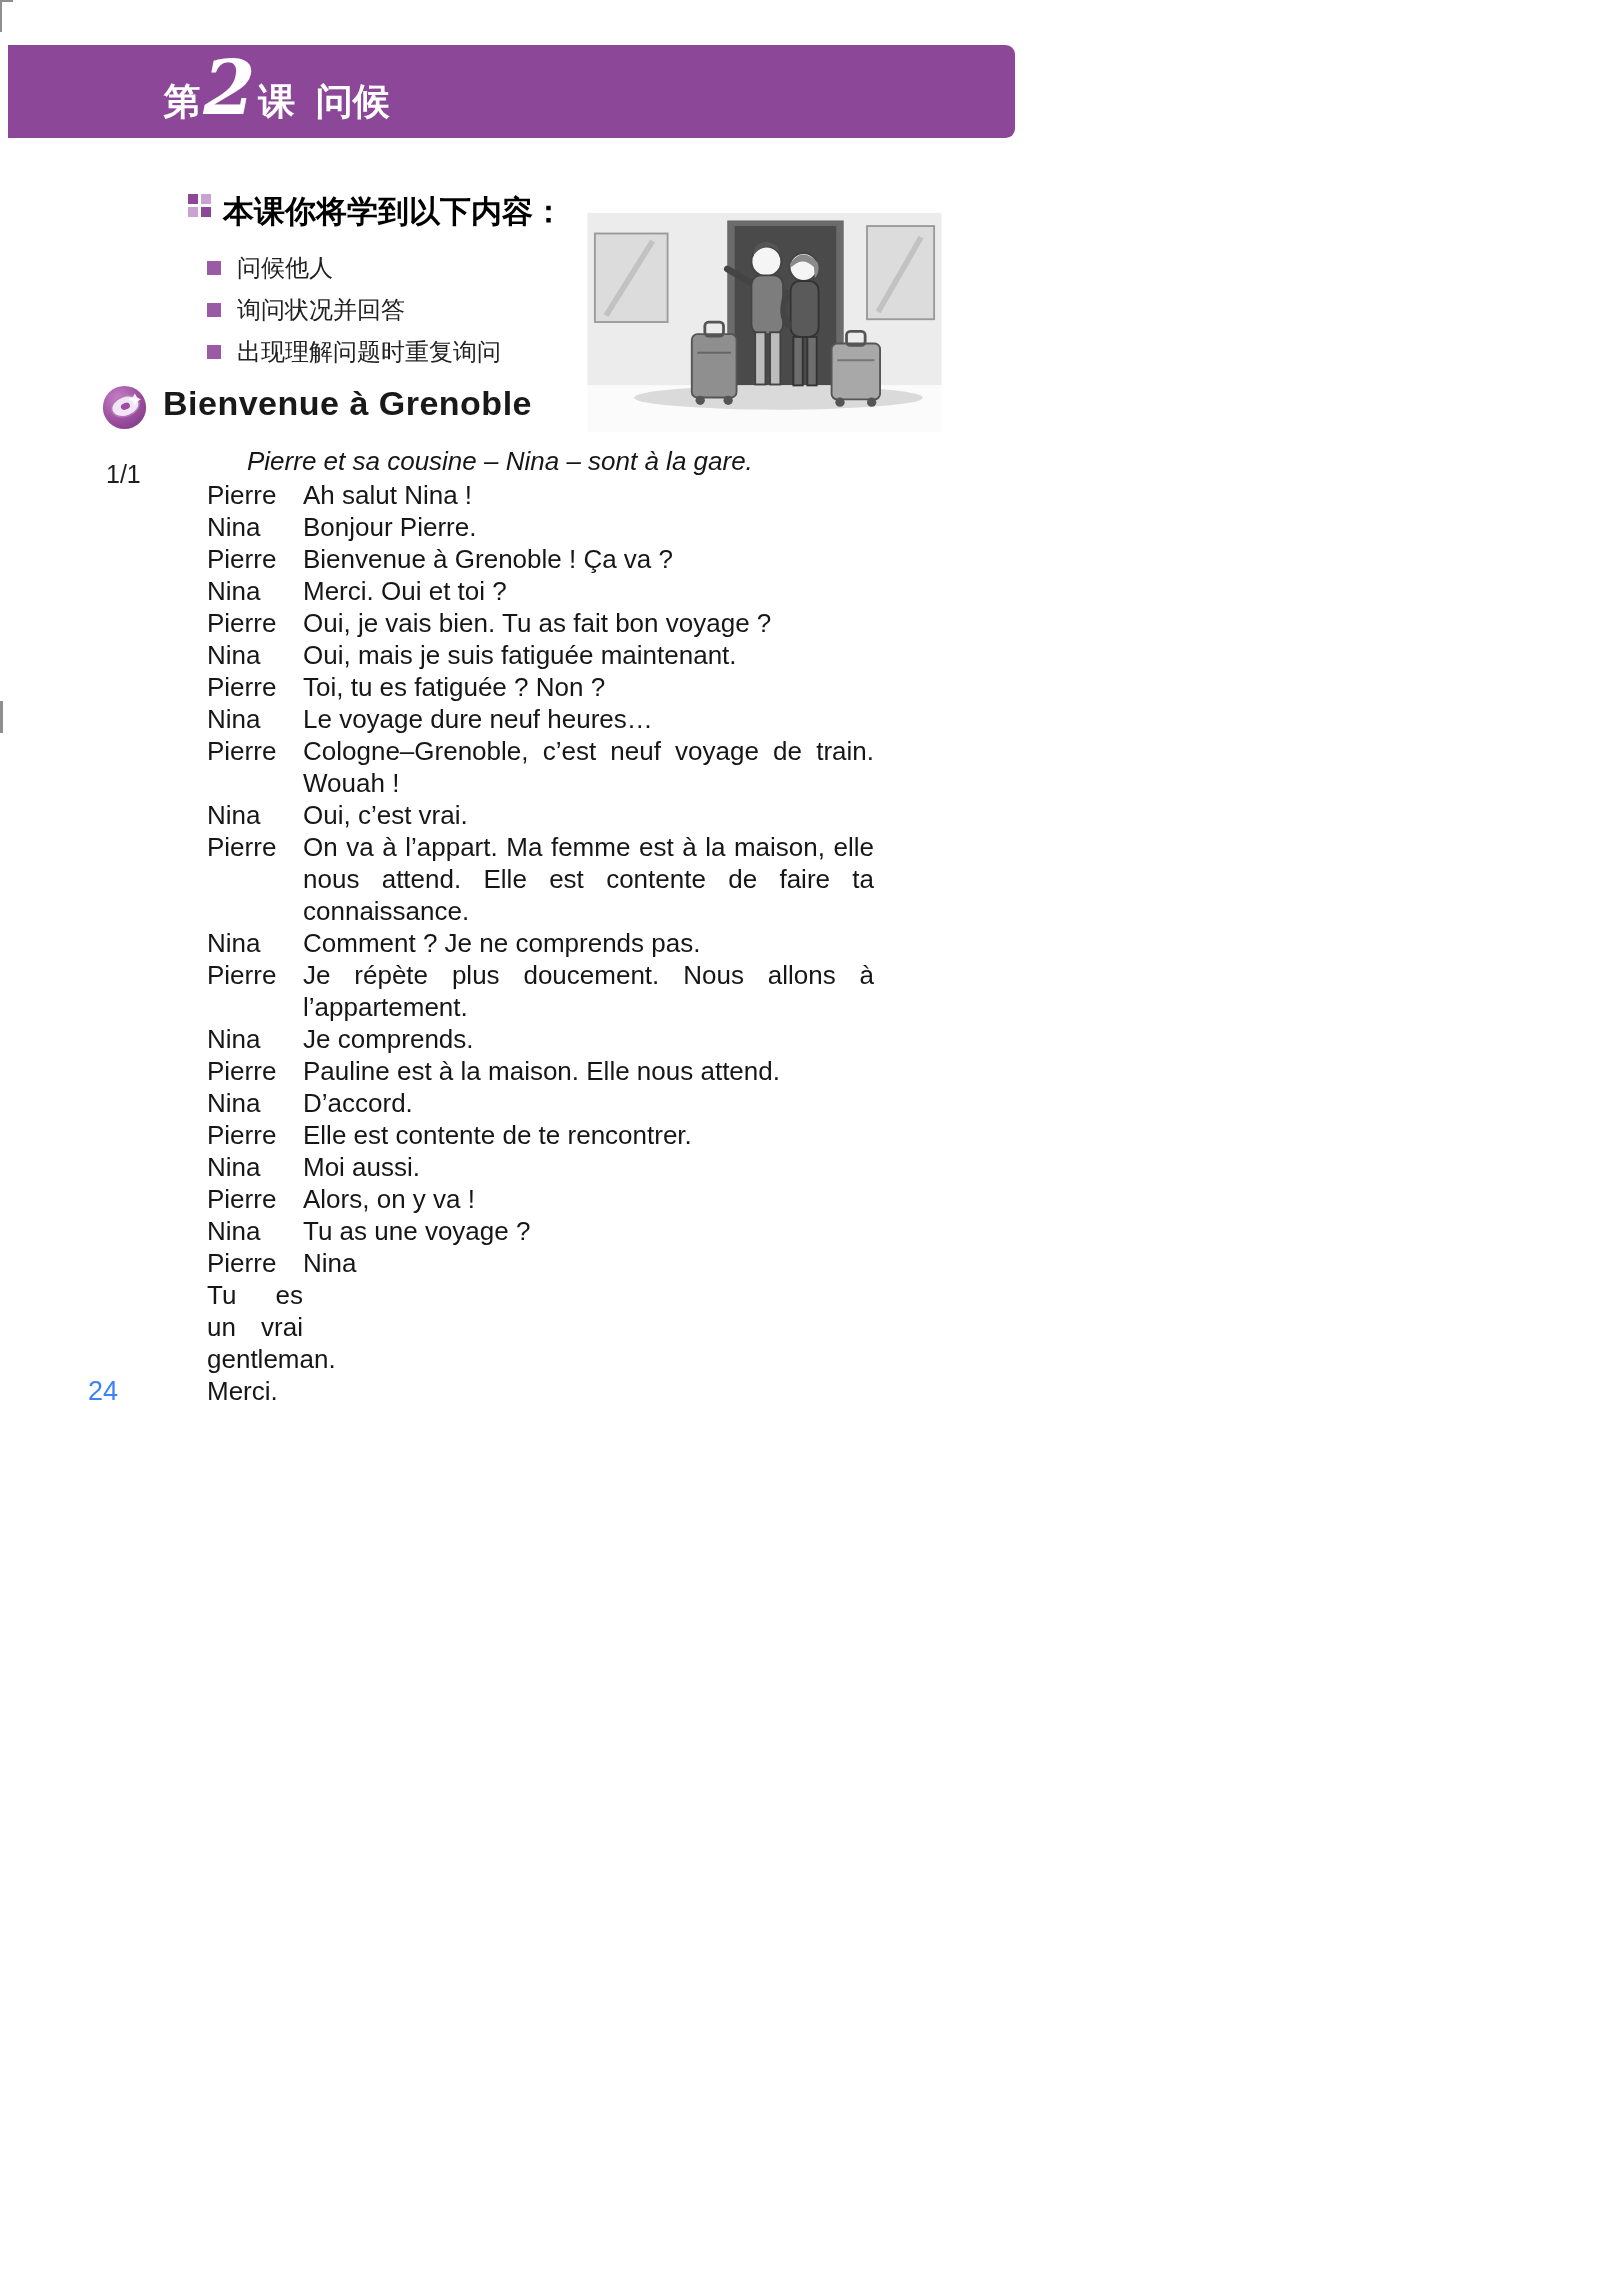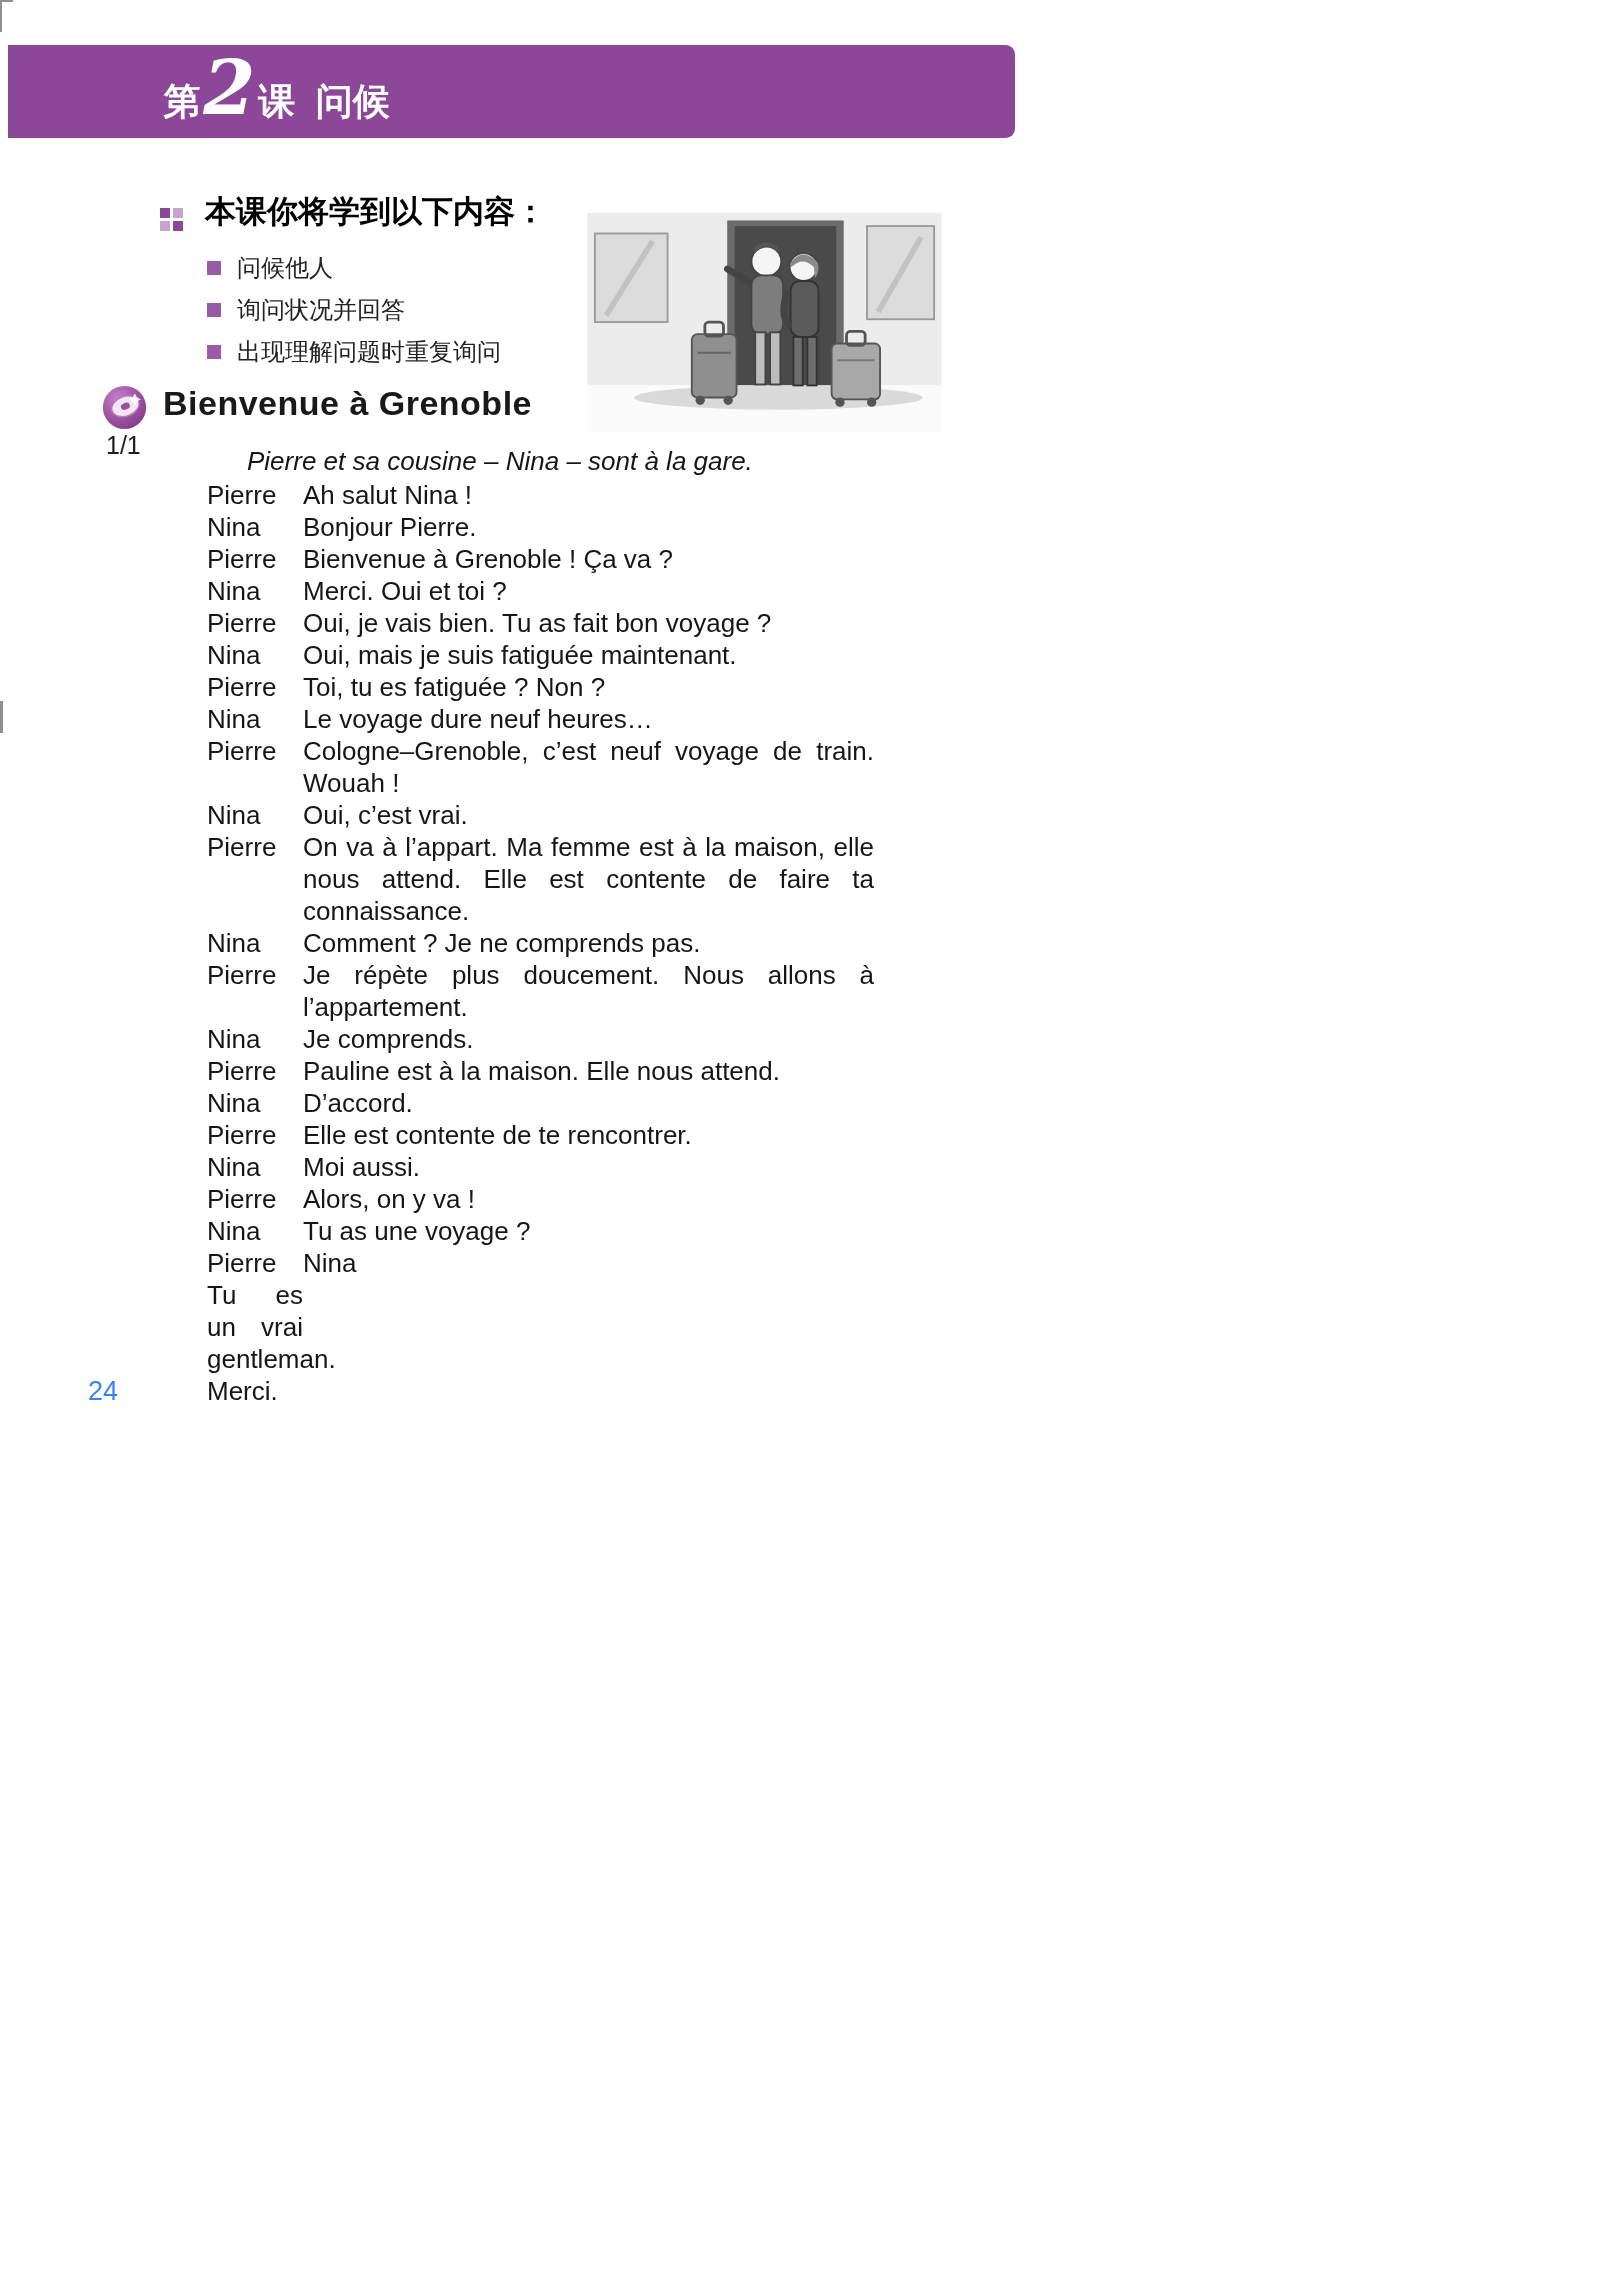--- a/index.html
+++ b/index.html
@@ -33,21 +33,21 @@
     font-family:"DejaVu Sans", sans-serif;
   }
   .lesson-text .num {
     font-size:75px; font-weight:bold; font-style:italic;
     font-family:"DejaVu Serif", serif; line-height:0.85; margin:0 2.8px;
   }
   .lesson-text .lesson-title-zh { margin-left:20.5px; }
 
   
   .objectives { position:absolute; left:160px; top:191px; }
-  .obj-head { display:flex; align-items:flex-end; gap:20px; }
+  .obj-head { display:flex; align-items:flex-start; gap:10px;margin-left:28px; }
   .grid-icon {
     width:25px; height:25px; display:grid;
     grid-template-columns:10.3px 10.3px; grid-template-rows:10.3px 10.3px; gap:2.8px;
     margin-top:2.8px;
   }
   .grid-icon i { display:block; width:10.3px; height:10.3px; }
   .grid-icon .a { background:#8c4799; }
   .grid-icon .b { background:#c9a3cf; }
   .grid-icon .c { background:#c9a3cf; }
   .grid-icon .d { background:#8c4799; }
@@ -63,21 +63,21 @@
   }
   .obj-item .bullet { width:14px; height:14px; background:#9a5ba5; margin-right:16px; flex:0 0 auto; }
 
   
   .illustration { position:absolute; left:585px; top:213px; width:359px; height:219px; }
   .illustration svg { width:100%; height:100%; }
 
   
   .audio-badge { position:absolute; left:101px; top:384px; width:47px; height:47px; }
   .audio-badge svg { width:100%; height:100%; }
-  .audio-track { position:absolute; left:106px; top:431px; font-size:25px; color:#1d1d1d; }
+  .audio-track { position:absolute; left:106px; top:460px; font-size:25px; color:#1d1d1d; }
 
   
   .dialog-title {
     position:absolute; left:163px; top:384px;
     font-size:34px; font-weight:bold; color:#191919; letter-spacing:0.5px;
   }
   .intro {
     position:absolute; left:207px; top:446px;
     font-size:26px; font-style:italic; color:#161616;margin-left:40px;
   }

